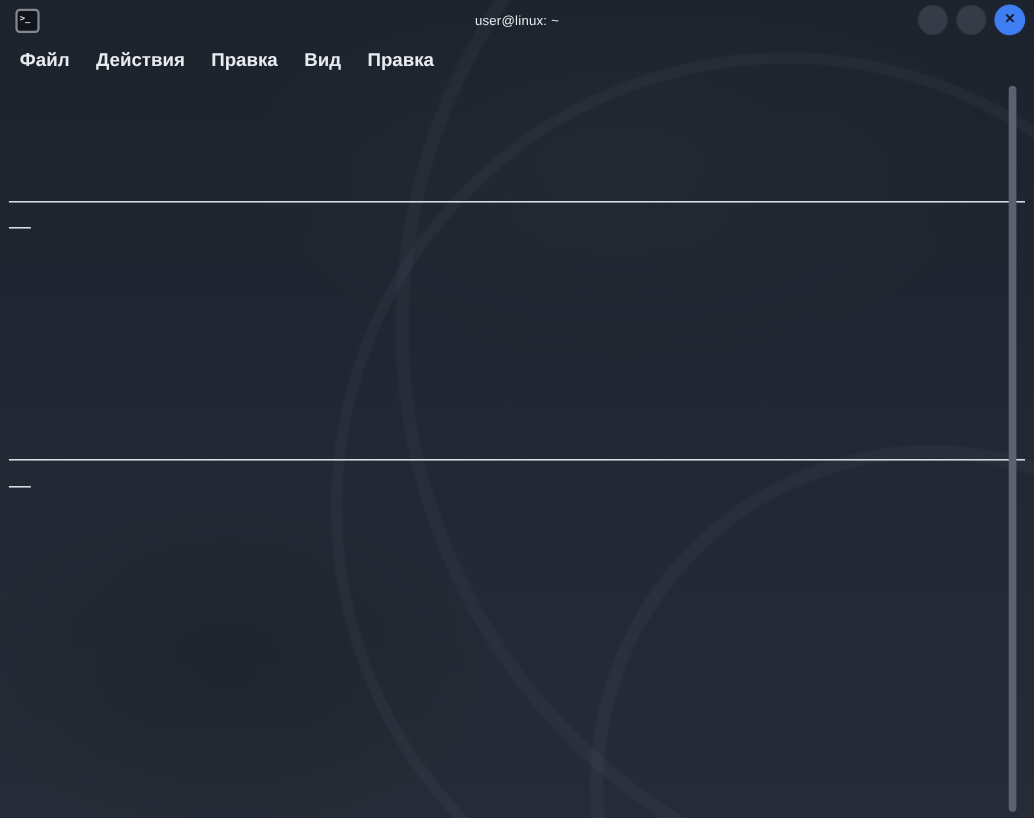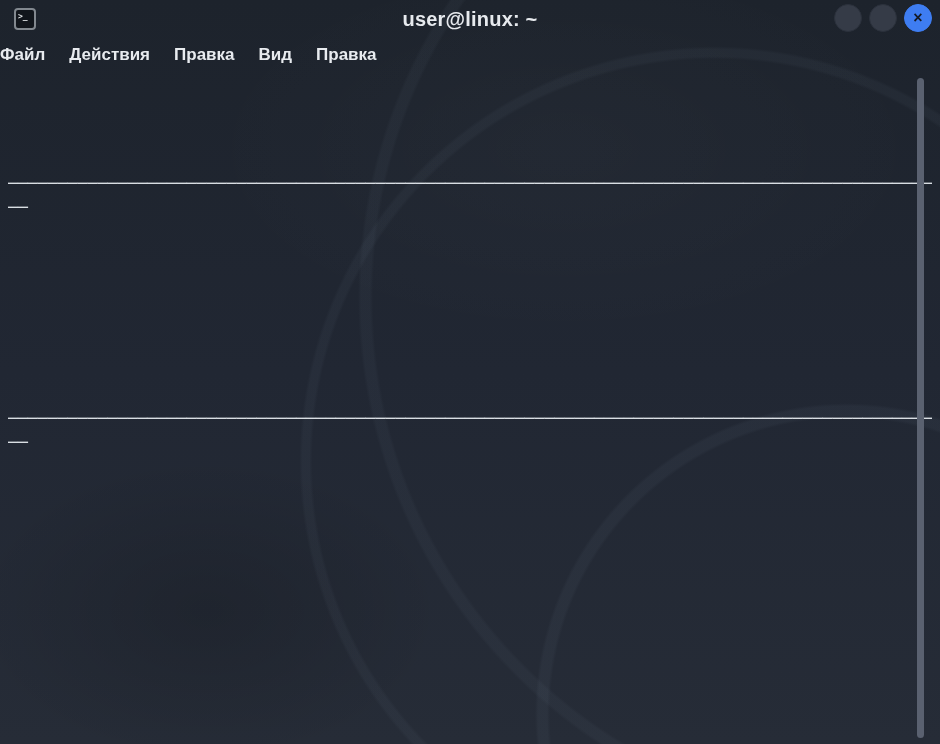--- a/index.html
+++ b/index.html
@@ -23,35 +23,35 @@
   .titlebar { position:relative; height:38px; width:100%; }
   .app-icon {
     position:absolute; left:14px; top:8px; width:22px; height:22px;
     background:#11151b; border:2px solid #82888f; border-radius:4px;
     color:#e2e5e8; font-family:"DejaVu Sans Mono", monospace;
     font-size:8px; font-weight:bold; line-height:9px; padding:2px 0 0 2px;
   }
   .win-title {
     position:absolute; left:0; right:0; top:0; height:38px;
     display:flex; align-items:center; justify-content:center;
-    color:#e7eaee; font-size:20px; font-weight:bold; letter-spacing:0.2px;
+    color:#e7eaee; font-size:12px; font-weight:normal; letter-spacing:0.2px;
   }
   .controls { position:absolute; right:8px; top:4px; display:flex; gap:7px; }
   .wbtn {
     width:28px; height:28px; border-radius:50%;
     background:#353b47; border:1px solid #2b313c;
     display:flex; align-items:center; justify-content:center; cursor:pointer;
   }
   .wbtn.close { background:#3e7df2; border-color:#3e7df2; }
   .wbtn.close span { color:#141a24; font-size:16px; font-weight:bold; line-height:16px; }
 
   
   .menubar {
     height:34px; display:flex; align-items:center;
-    gap:24px;
+    padding-left:18px; gap:24px;
   }
   .menu-item {
     color:#e8ebef; font-size:17px; font-weight:600; cursor:pointer;
   }
 
   
   .terminal {
     position:relative; height:672px; width:100%;
     padding:6px 8px 0 8px;
     font-family:"DejaVu Sans Mono", monospace;

